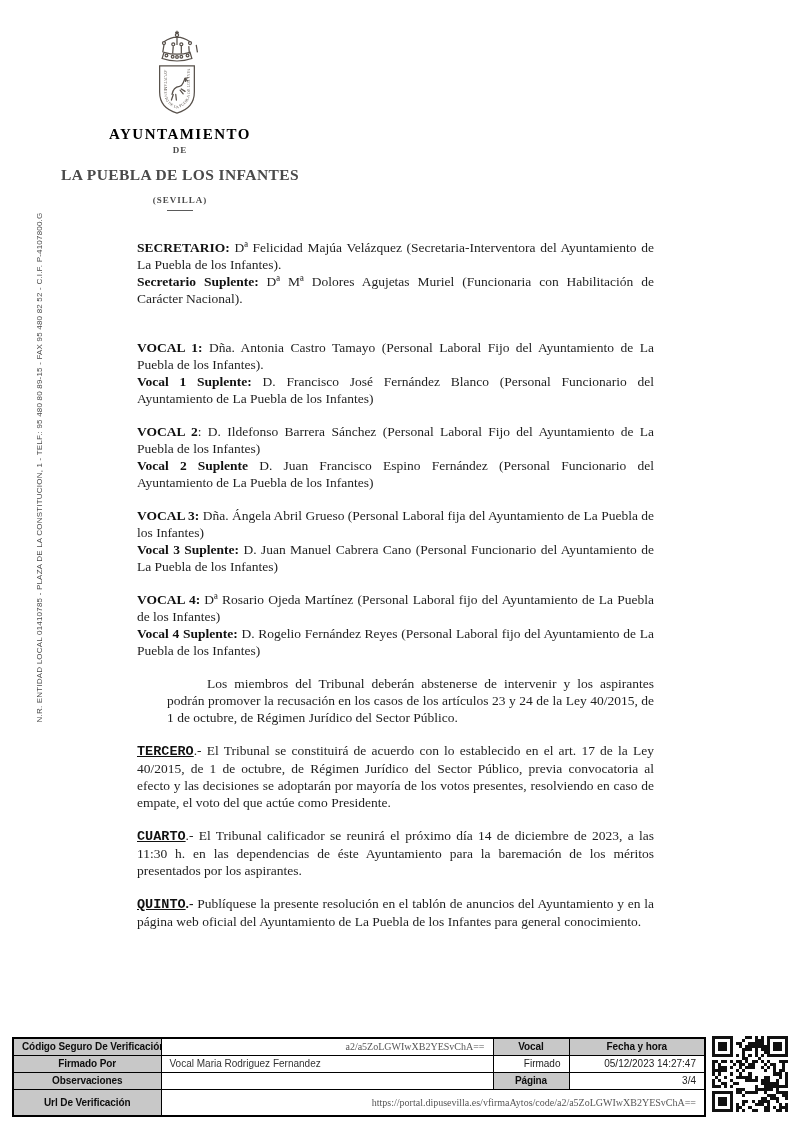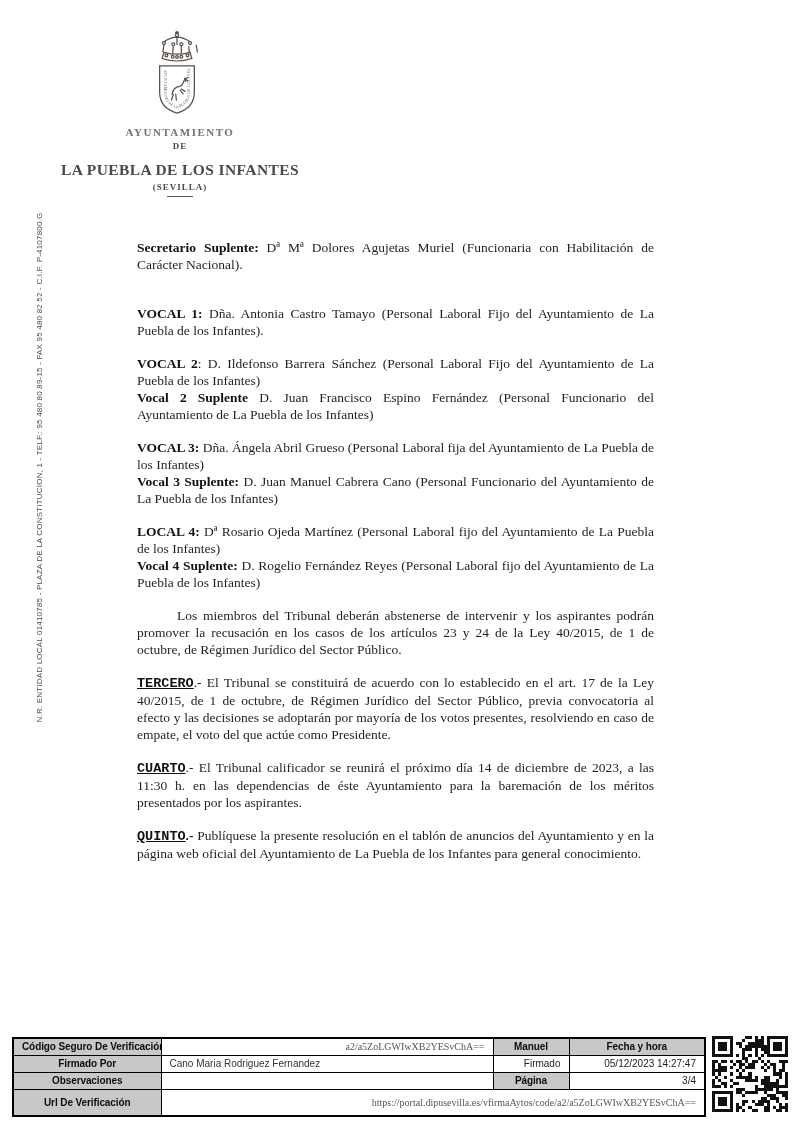--- a/index.html
+++ b/index.html
@@ -10,42 +10,42 @@
     font-family:"Liberation Serif", serif;
     color:#1f1f1f;
     overflow:hidden;
   }
   
   .crest{position:absolute;left:146px;top:30px;width:62px;height:92px;}
   .org-block{
     position:absolute;left:48px;top:126px;width:264px;
     text-align:center;color:#3c3c3c;line-height:1.15;
   }
-  .org-line1{font-size:11px;letter-spacing:1.5px;font-weight:600;color:#737373;}
+  .org-line1{font-size:15px;letter-spacing:1.5px;font-weight:600;color:#000000;}
   .org-line2{font-size:9px;letter-spacing:1px;margin-top:2px;font-weight:600;color:#4a4a4a;}
   .org-line3{font-size:15.5px;letter-spacing:0.4px;margin-top:10px;font-weight:600;color:#4a4a4a;}
-  .org-line4{font-size:9px;letter-spacing:1px;margin-top:3px;font-weight:600;color:#4a4a4a;}
+  .org-line4{font-size:9px;letter-spacing:1px;margin-top:12px;font-weight:600;color:#4a4a4a;}
   .org-rule{width:26px;height:0;border-top:1.5px solid #5a5a5a;margin:4px auto 0 auto;}
   
   .side-note{
     position:absolute;left:-190px;top:487px;width:460px;height:11px;
     transform:rotate(-90deg);
     font-family:"Liberation Sans", sans-serif;
     font-size:8px;letter-spacing:0.2px;color:#4b4b4b;
     text-align:center;white-space:nowrap;
   }
   
   .doc-body{
     position:absolute;left:137px;top:239px;width:517px;
     font-size:13.5px;line-height:17px;text-align:justify;
   }
   .group{margin:0 0 16px 0;}
   .group.gap-large{margin-bottom:32px;}
   .para{margin:0;padding:0;}
-  .para.indent{text-indent:40px;}
+  .para.indent{text-indent:40px;margin-left:30px;}
   .seg-bold{font-weight:bold;color:#111;}
   .seg-normal{font-weight:normal;}
   .seg-bold-underline{font-weight:bold;text-decoration:underline;color:#111;font-family:Liberation Mono, monospace;}
   
   .vtable{
     position:absolute;left:12px;top:1037px;
     border-collapse:collapse;border:2px solid #000;
     font-family:"Liberation Sans", sans-serif;
     table-layout:fixed;width:692px;
   }
@@ -113,35 +113,37 @@
     <div class="org-line2">DE</div>
     <div class="org-line3">LA PUEBLA DE LOS INFANTES</div>
     <div class="org-line4">(SEVILLA)</div>
     <div class="org-rule"></div>
   </div>
 
   <div class="side-note">N.R. ENTIDAD LOCAL 01410785 - PLAZA DE LA CONSTITUCION, 1 - TELF.: 95 480 80 89-15 - FAX 95 480 82 52 - C.I.F. P-4107800.G</div>
 
   <div class="doc-body">
       <div class="group gap-large">
+        <p class="para"><span class="seg-bold">SECRETARIO:</span><span class="seg-normal"> Dª Felicidad Majúa Velázquez (Secretaria-Interventora del Ayuntamiento de La Puebla de los Infantes).</span></p>
         <p class="para"><span class="seg-bold">Secretario Suplente:</span><span class="seg-normal"> Dª Mª Dolores Agujetas Muriel (Funcionaria con Habilitación de Carácter Nacional).</span></p>
       </div>
       <div class="group">
         <p class="para"><span class="seg-bold">VOCAL 1:</span><span class="seg-normal"> Dña. Antonia Castro Tamayo (Personal Laboral Fijo del Ayuntamiento de La Puebla de los Infantes).</span></p>
+        <p class="para"><span class="seg-bold">Vocal 1 Suplente:</span><span class="seg-normal"> D. Francisco José Fernández Blanco (Personal Funcionario del Ayuntamiento de La Puebla de los Infantes)</span></p>
       </div>
       <div class="group">
         <p class="para"><span class="seg-bold">VOCAL 2</span><span class="seg-normal">: D. Ildefonso Barrera Sánchez (Personal Laboral Fijo del Ayuntamiento de La Puebla de los Infantes)</span></p>
         <p class="para"><span class="seg-bold">Vocal 2 Suplente</span><span class="seg-normal"> D. Juan Francisco Espino Fernández  (Personal Funcionario del Ayuntamiento de La Puebla de los Infantes)</span></p>
       </div>
       <div class="group">
         <p class="para"><span class="seg-bold">VOCAL 3:</span><span class="seg-normal"> Dña. Ángela Abril Grueso   (Personal Laboral fija del Ayuntamiento de La Puebla de los Infantes)</span></p>
         <p class="para"><span class="seg-bold">Vocal 3 Suplente:</span><span class="seg-normal"> D. Juan Manuel Cabrera Cano   (Personal Funcionario del Ayuntamiento de La Puebla de los Infantes)</span></p>
       </div>
       <div class="group">
-        <p class="para"><span class="seg-bold">LOCAL 4:</span><span class="seg-normal"> Dª Rosario Ojeda Martínez (Personal Laboral fijo del Ayuntamiento de La Puebla de los Infantes)</span></p>
+        <p class="para"><span class="seg-bold">VOCAL 4:</span><span class="seg-normal"> Dª Rosario Ojeda Martínez (Personal Laboral fijo del Ayuntamiento de La Puebla de los Infantes)</span></p>
         <p class="para"><span class="seg-bold">Vocal 4 Suplente:</span><span class="seg-normal"> D. Rogelio Fernández Reyes (Personal Laboral fijo del Ayuntamiento de La Puebla de los Infantes)</span></p>
       </div>
       <div class="group">
         <p class="para indent"><span class="seg-normal">Los miembros del Tribunal deberán abstenerse de intervenir y los aspirantes podrán promover la recusación en los casos de los artículos 23 y 24 de la Ley 40/2015, de 1 de octubre, de Régimen Jurídico del Sector Público.</span></p>
       </div>
       <div class="group">
         <p class="para"><span class="seg-bold-underline">TERCERO</span><span class="seg-normal">.- El Tribunal se constituirá de acuerdo con lo establecido en el art. 17 de la Ley 40/2015, de 1 de octubre, de Régimen Jurídico del Sector Público, previa convocatoria al efecto y las decisiones se adoptarán por mayoría de los votos presentes, resolviendo en caso de empate, el voto del que actúe como Presidente.</span></p>
       </div>
       <div class="group">
         <p class="para"><span class="seg-bold-underline">CUARTO</span><span class="seg-normal">.- El Tribunal calificador se reunirá el próximo día 14 de diciembre de 2023, a las 11:30 h. en las dependencias de éste Ayuntamiento para la baremación de los méritos presentados por los aspirantes.</span></p>
@@ -155,26 +157,26 @@
     <colgroup>
         <col style="width:148px">
         <col style="width:332px">
         <col style="width:76px">
         <col style="width:136px">
       </colgroup>
     <tbody>
         <tr>
       <td class="lbl">Código Seguro De Verificación</td>
       <td class="mono">a2/a5ZoLGWIwXB2YESvChA==</td>
-      <td class="lbl">Manuel</td>
+      <td class="lbl">Vocal</td>
       <td class="lbl">Fecha y hora</td>
     </tr>
     <tr>
       <td class="lbl">Firmado Por</td>
-      <td class="val-left">Cano Maria Rodriguez Fernandez</td>
+      <td class="val-left">Vocal Maria Rodriguez Fernandez</td>
       <td class="val">Firmado</td>
       <td class="val">05/12/2023 14:27:47</td>
     </tr>
     <tr>
       <td class="lbl">Observaciones</td>
       <td class="val-left"></td>
       <td class="lbl">Página</td>
       <td class="val">3/4</td>
     </tr>
     <tr class="url-row">

